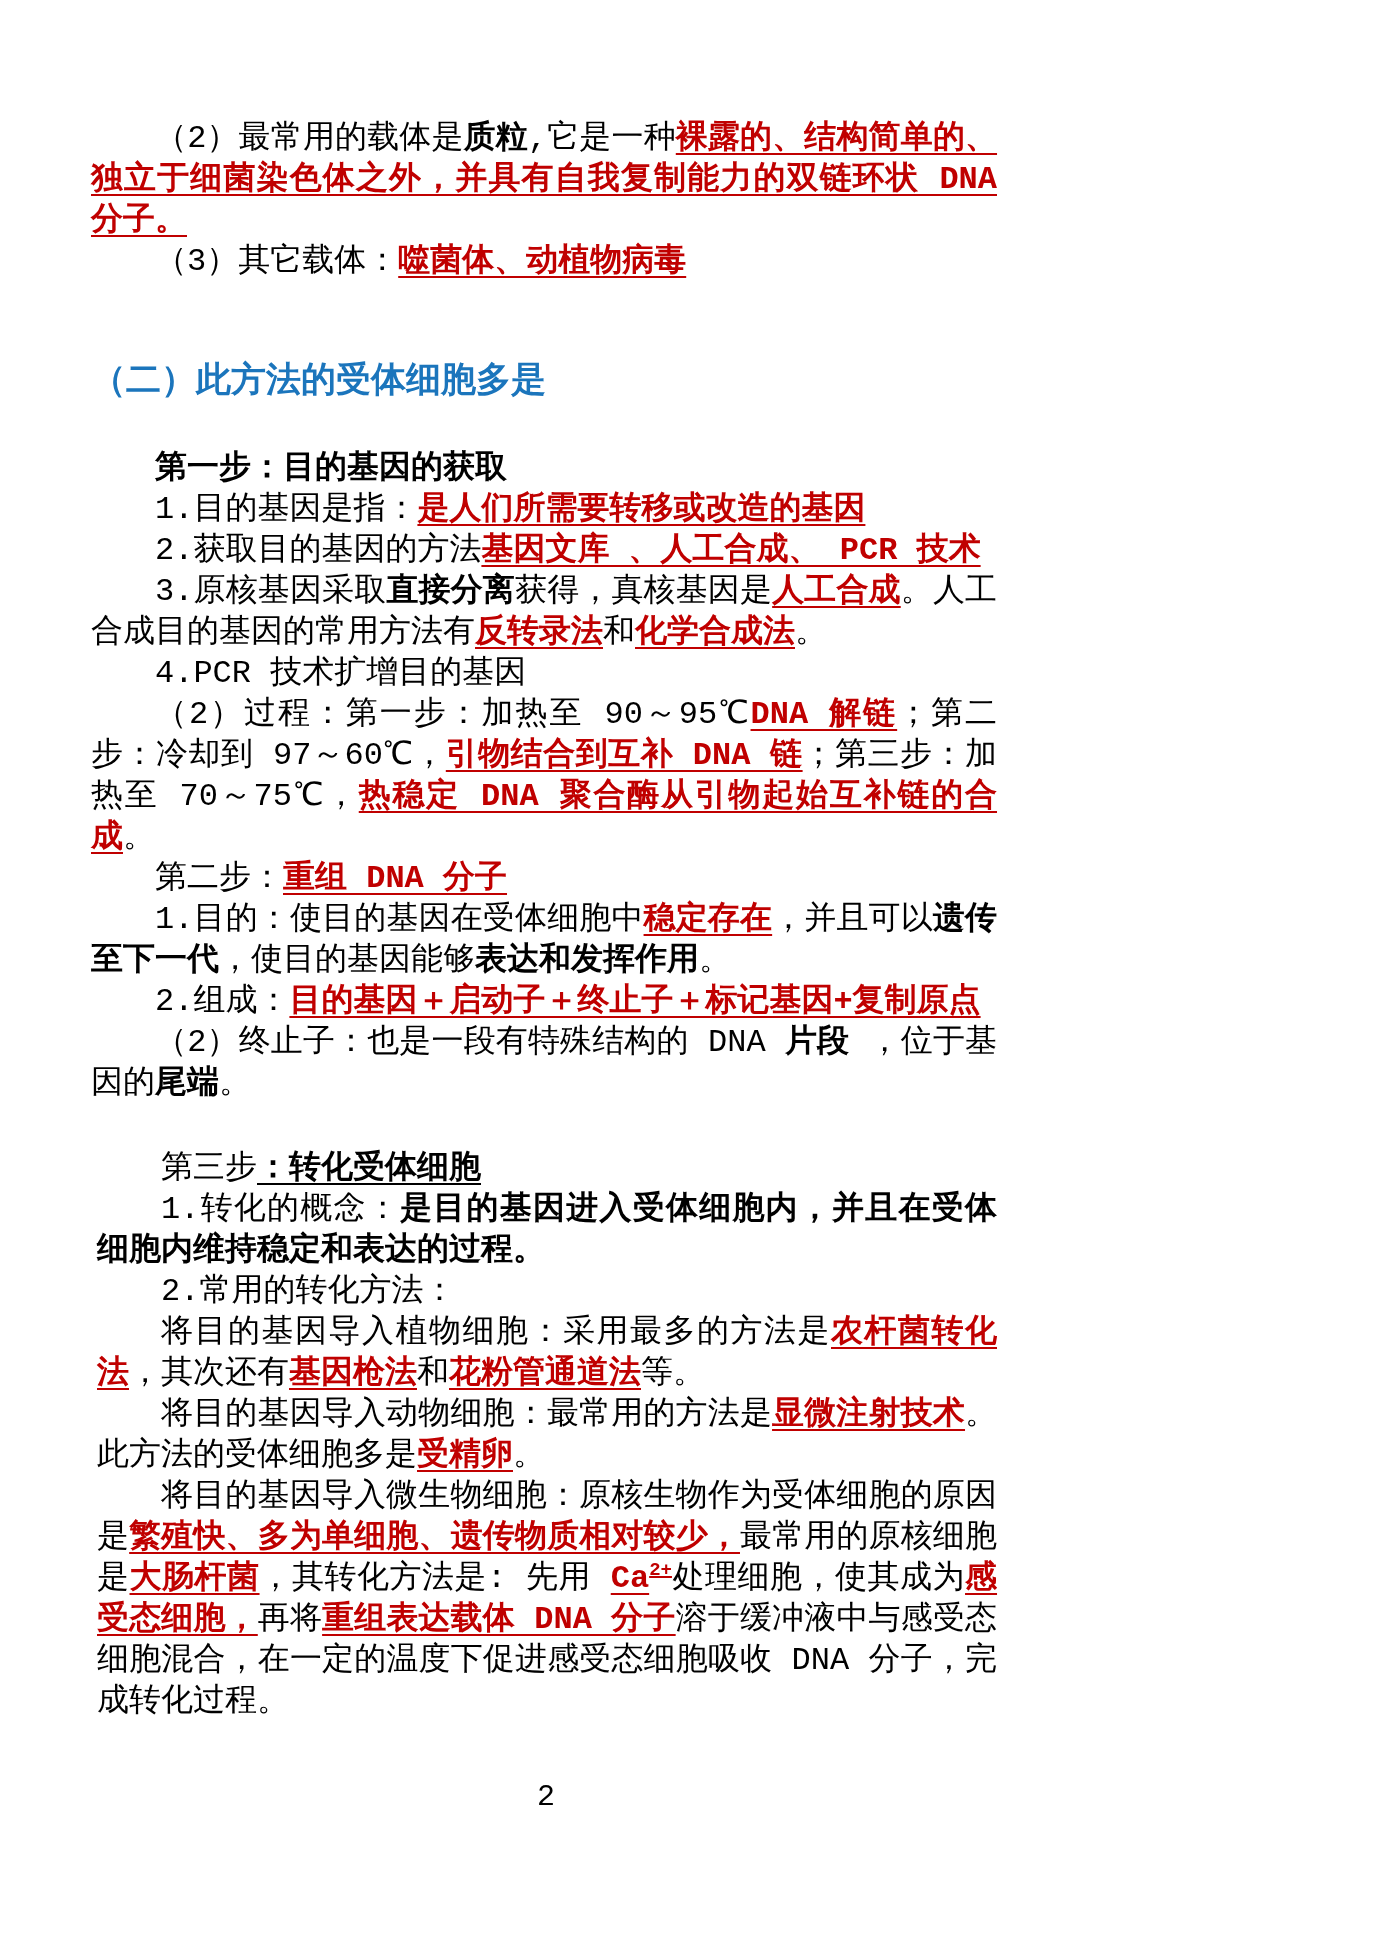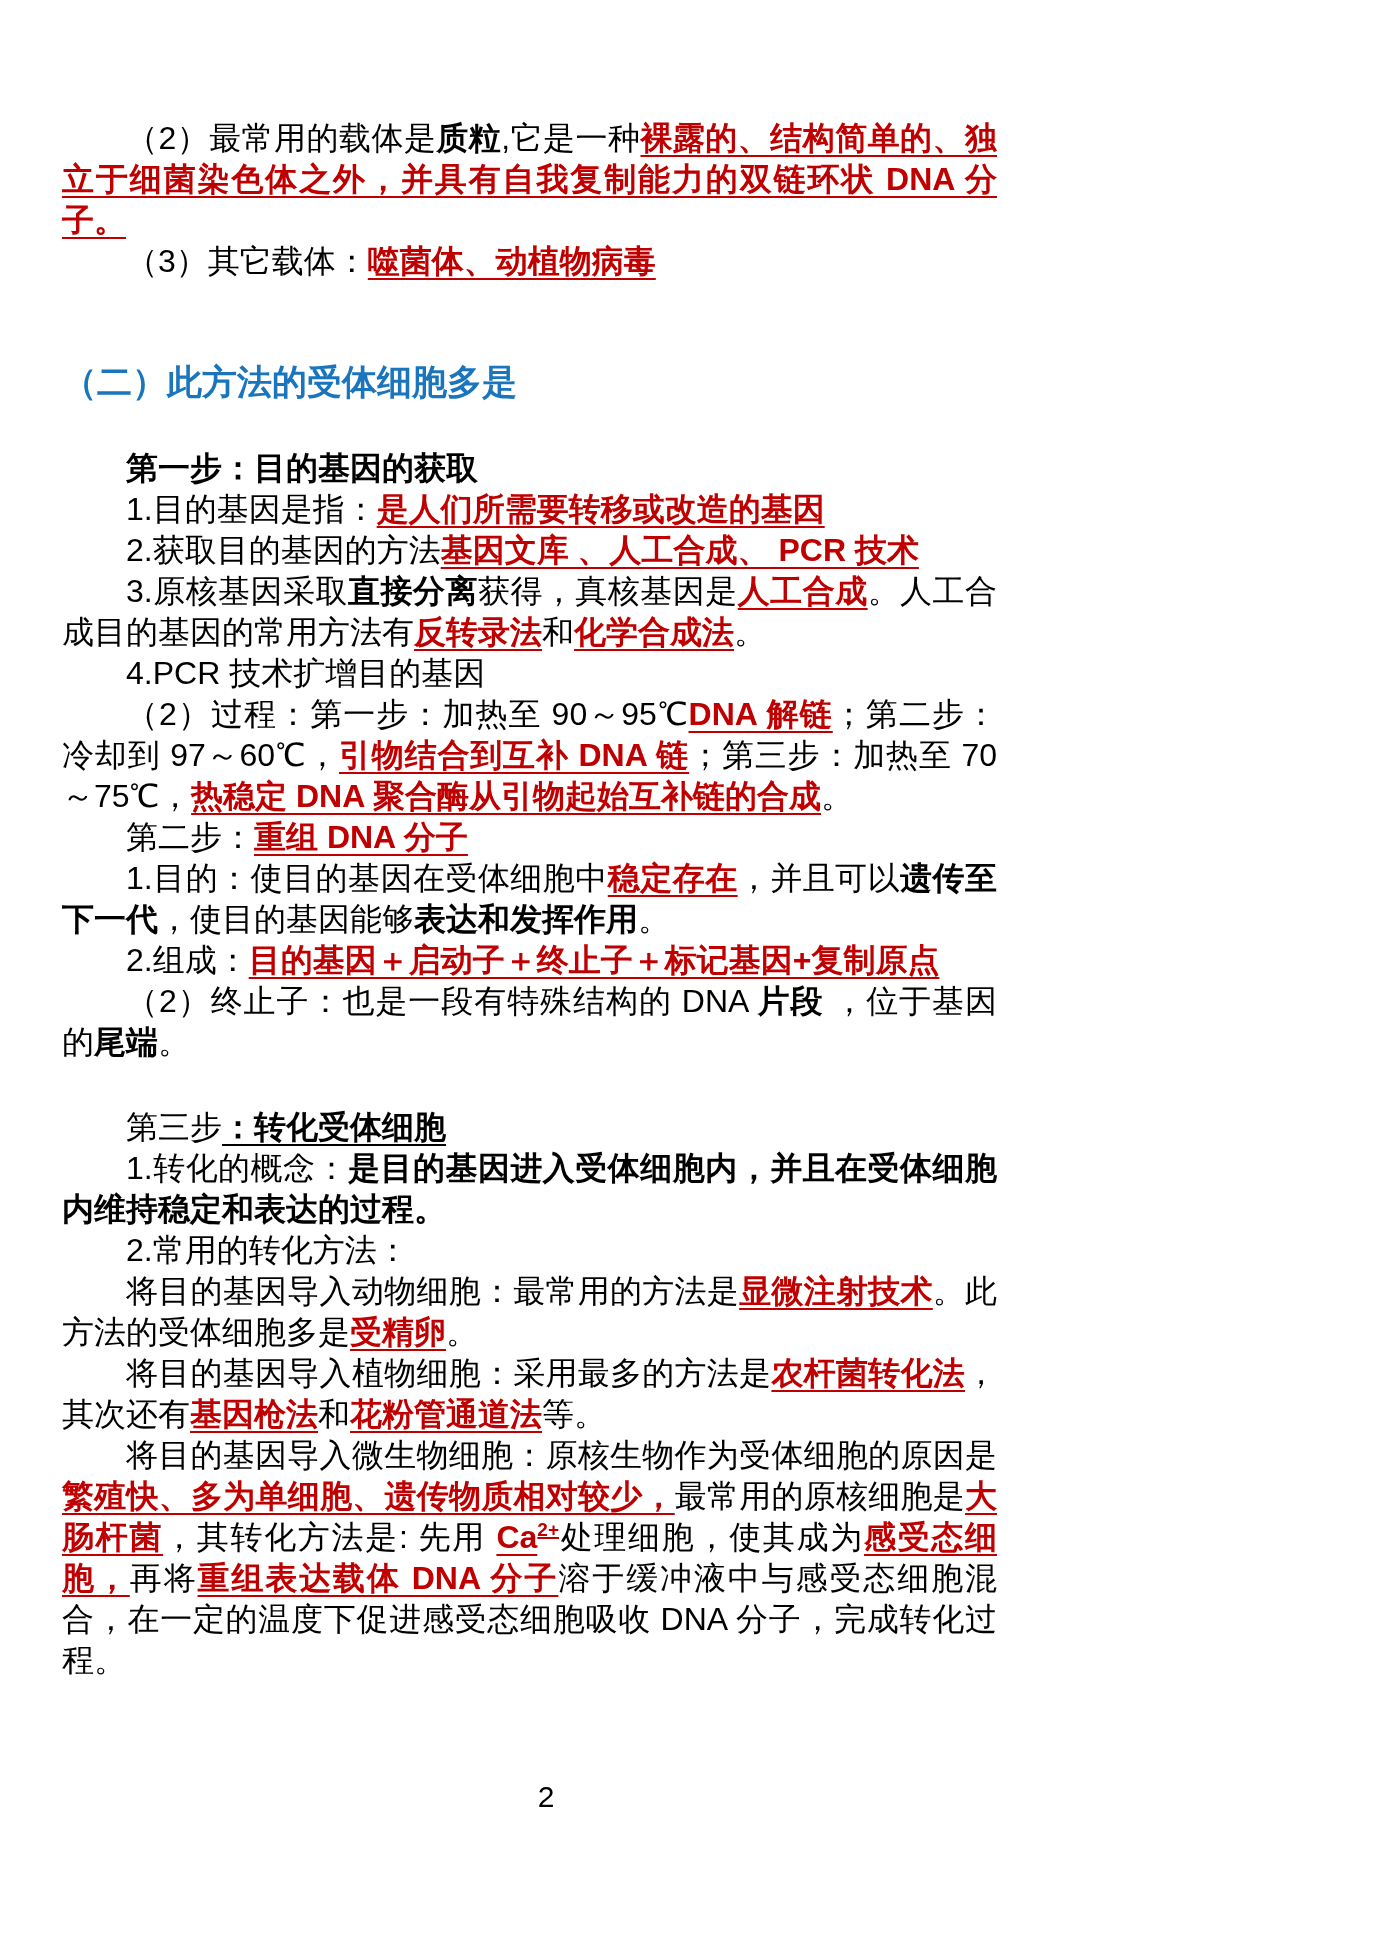--- a/index.html
+++ b/index.html
@@ -7,41 +7,41 @@
     --blue:#1B75BC;
     --body:#000000;
   }
   html,body{margin:0;padding:0;background:#ffffff;}
   .page{
     position:relative;
     width:1092px;
     height:1942px;
     box-sizing:border-box;
     background:#ffffff;
-    padding:118px 95px 0 62px;
-    font-family:Liberation Sans, sans-serif;
+    padding:118px 95px 0 91px;
+    font-family:Liberation Mono, monospace;
     font-size:32px;
     line-height:41px;
     color:var(--body);
     overflow:hidden;
   }
   .para{
     margin:0;
     text-indent:2em;
     text-align:justify;
   }
   .doc-heading{
     margin:78px 0 44px 0;
     font-size:35px;
     line-height:44px;
     font-weight:bold;
     color:var(--blue);
     text-indent:0;
   }
-  .step3-section{margin-top:44px;}
+  .step3-section{margin-top:44px;margin-left:6px;}
   .run-n{}
   .run-b{font-weight:bold;}
   .run-r{
     color:var(--red);
     font-weight:bold;
     text-decoration:underline;
     text-decoration-thickness:2px;
     text-underline-offset:6px;
   }
   .run-bu{
@@ -91,20 +91,20 @@
       <p class="para"><span class="run-n">第二步：</span><span class="run-r">重组 DNA 分子</span></p>
       <p class="para"><span class="run-n">1.目的：使目的基因在受体细胞中</span><span class="run-r">稳定存在</span><span class="run-n">，并且可以</span><span class="run-b">遗传至下一代</span><span class="run-n">，使目的基因能够</span><span class="run-b">表达和发挥作用</span><span class="run-n">。</span></p>
       <p class="para"><span class="run-n">2.组成：</span><span class="run-r">目的基因＋启动子＋终止子＋标记基因+复制原点</span></p>
       <p class="para"><span class="run-n">（2）终止子：也是一段有特殊结构的 DNA </span><span class="run-b">片段</span><span class="run-n"> ，位于基因的</span><span class="run-b">尾端</span><span class="run-n">。</span></p>
     </div>
 
   <div class="step3-section">
       <p class="para"><span class="run-n">第三步</span><span class="run-bu">：转化受体细胞</span></p>
       <p class="para"><span class="run-n">1.转化的概念：</span><span class="run-b">是目的基因进入受体细胞内，并且在受体细胞内维持稳定和表达的过程。</span></p>
       <p class="para"><span class="run-n">2.常用的转化方法：</span></p>
+      <p class="para"><span class="run-n">将目的基因导入植物细胞：采用最多的方法是</span><span class="run-r">农杆菌转化法</span><span class="run-n">，其次还有</span><span class="run-r">基因枪法</span><span class="run-n">和</span><span class="run-r">花粉管通道法</span><span class="run-n">等。</span></p>
       <p class="para"><span class="run-n">将目的基因导入动物细胞：最常用的方法是</span><span class="run-r">显微注射技术</span><span class="run-n">。此方法的受体细胞多是</span><span class="run-r">受精卵</span><span class="run-n">。</span></p>
-      <p class="para"><span class="run-n">将目的基因导入植物细胞：采用最多的方法是</span><span class="run-r">农杆菌转化法</span><span class="run-n">，其次还有</span><span class="run-r">基因枪法</span><span class="run-n">和</span><span class="run-r">花粉管通道法</span><span class="run-n">等。</span></p>
       <p class="para"><span class="run-n">将目的基因导入微生物细胞：原核生物作为受体细胞的原因是</span><span class="run-r">繁殖快、多为单细胞、遗传物质相对较少，</span><span class="run-n">最常用的原核细胞是</span><span class="run-r">大肠杆菌</span><span class="run-n">，其转化方法是: 先用 </span><span class="run-r">Ca</span><span class="run-rs">2+</span><span class="run-n">处理细胞，使其成为</span><span class="run-r">感受态细胞，</span><span class="run-n">再将</span><span class="run-r">重组表达载体 DNA 分子</span><span class="run-n">溶于缓冲液中与感受态细胞混合，在一定的温度下促进感受态细胞吸收 DNA 分子，完成转化过程。</span></p>
     </div>
 
   <div class="page-number">2</div>
 
 </div>
 
 </body></html>

